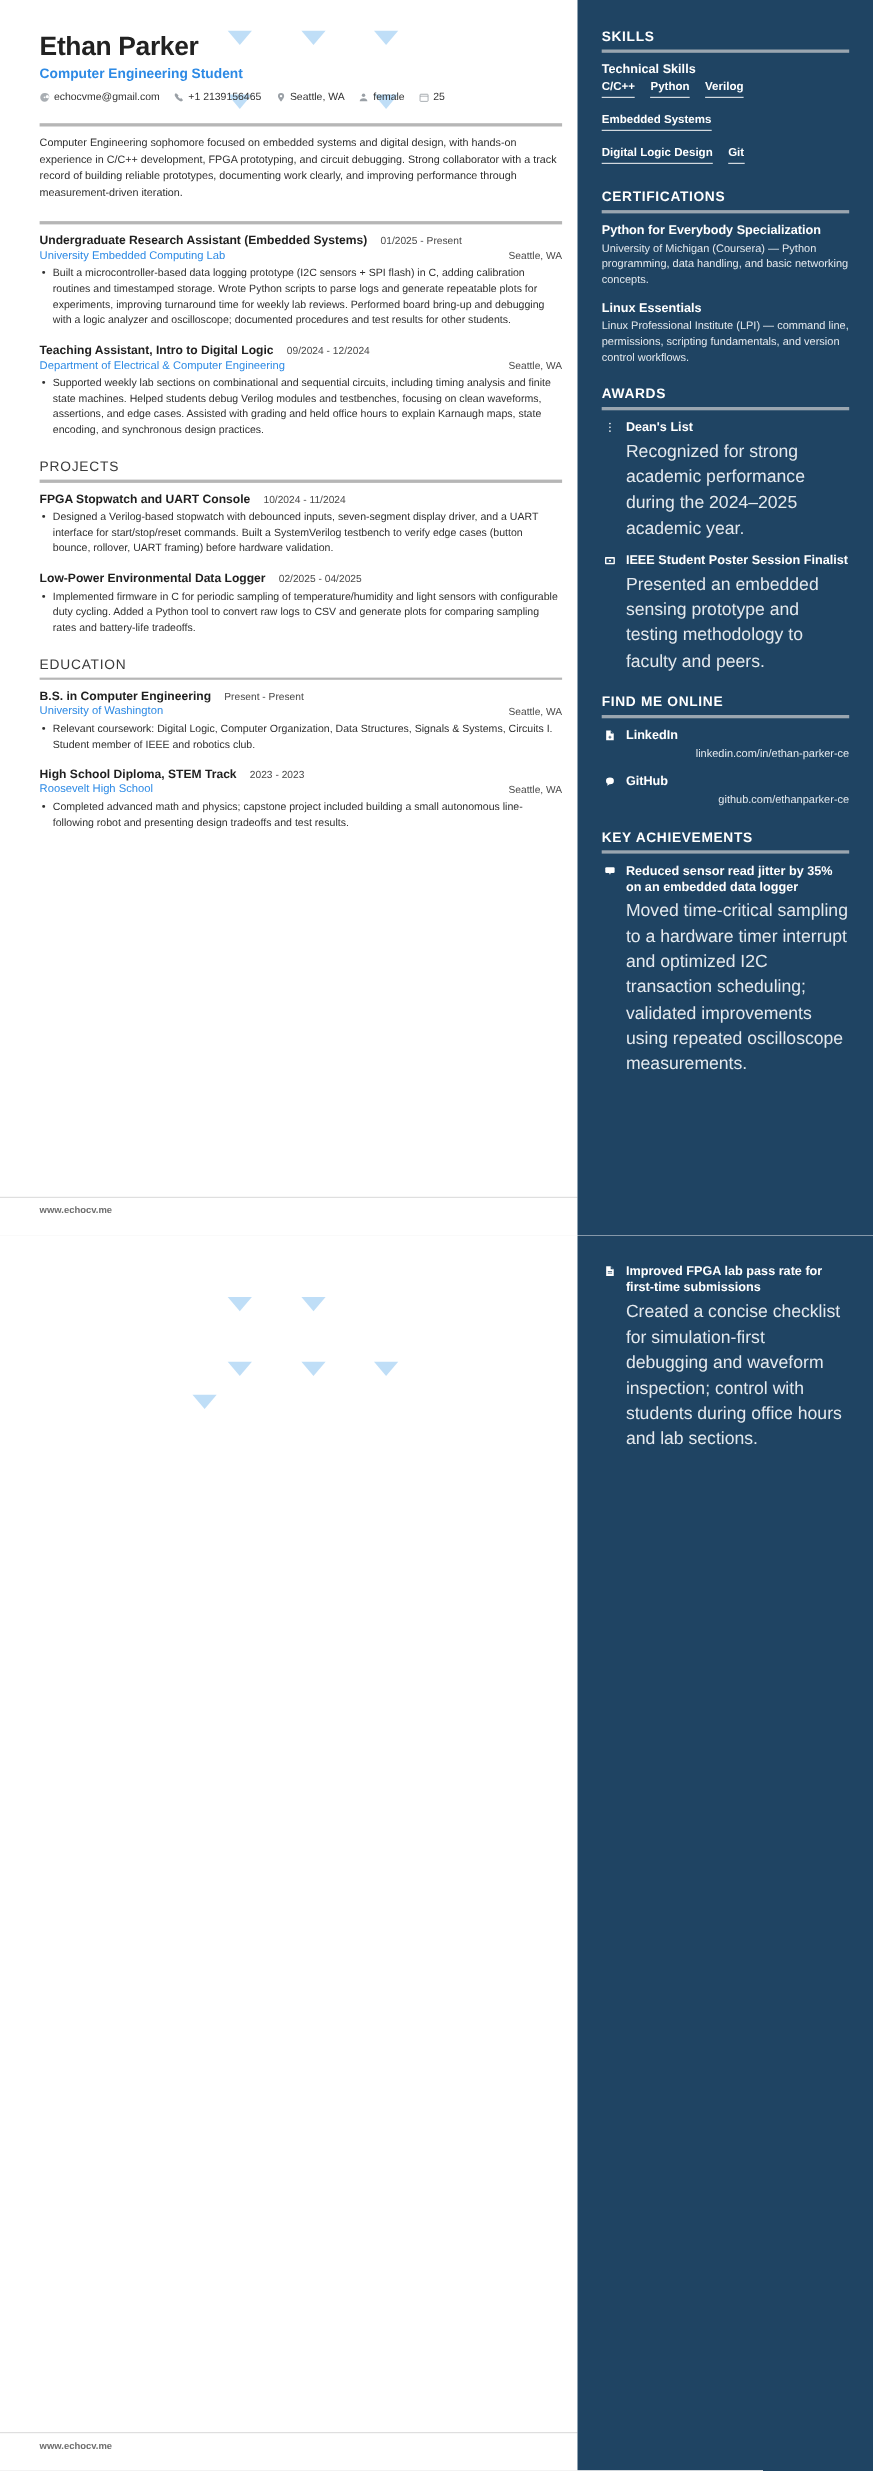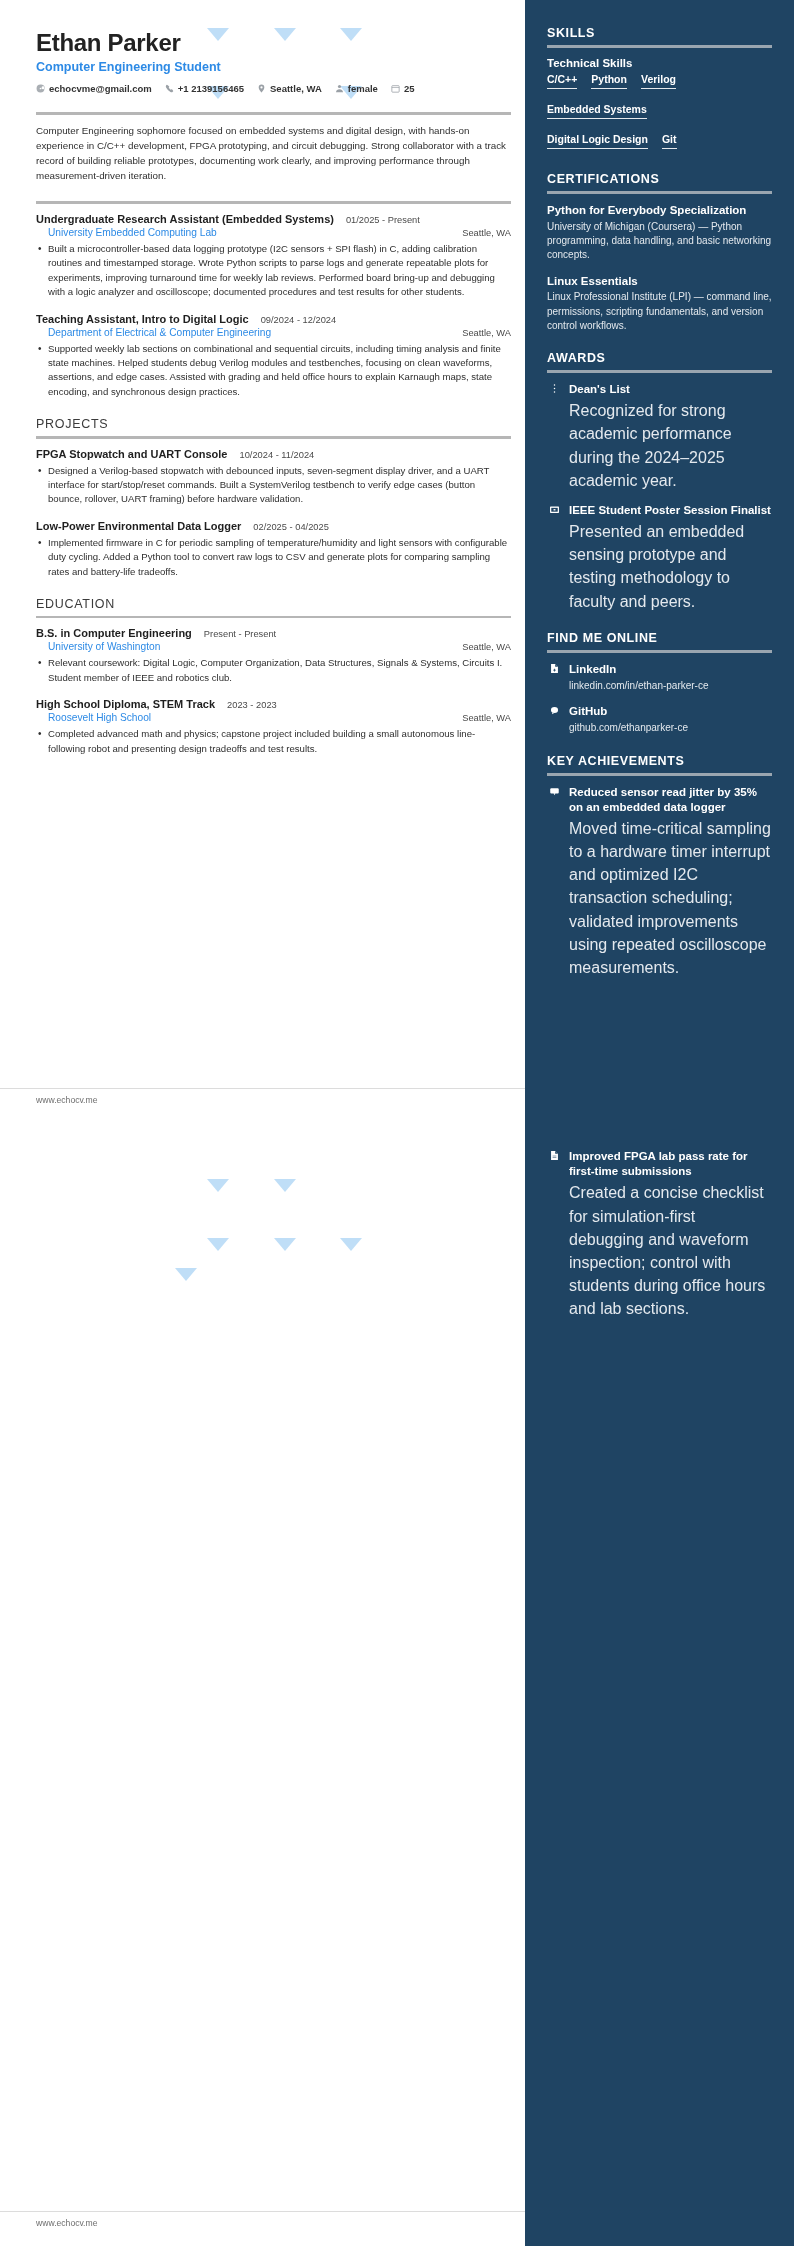--- a/index.html
+++ b/index.html
@@ -100,20 +100,21 @@
     font-size: 16px;
     line-height: 1.45;
     color: #e4e9ee;
     word-break: break-word;
   }
   .ico-link {
     font-size: 10px;
     line-height: 1.42;
     color: #e4e9ee;
     word-break: break-all;
+    text-align: right;
   }
 
   
   .main {
     position: absolute;
     top: 0; left: 0;
     width: 525px;
     height: 100%;
     padding: 30px 14px 0 36px;
     color: #2b2b2b;
@@ -131,21 +132,21 @@
     color: #2d8ae5;
     margin-top: 4px;
   }
   .contact-row {
     display: flex;
     flex-wrap: wrap;
     align-items: center;
     gap: 3px 13px;
     margin-top: 9px;
     font-size: 9.5px;
-    font-weight: 700;
+    font-weight: 400;
     color: #333333;
   }
   .contact-item { display: flex; align-items: center; gap: 4px; }
   .contact-item svg { display: block; fill: #9aa0a6; }
 
   .section { margin-top: 18px; }
   .sec-heading {
     font-size: 12.5px;
     letter-spacing: 0.7px;
     color: #3b3b3b;
@@ -178,24 +179,23 @@
   }
   .entry-date {
     font-size: 9.3px;
     color: #4a4a4a;
     white-space: nowrap;
     flex: 0 0 auto;
   }
   .entry-l2 {
     display: flex;
     justify-content: space-between;
-    align-items: flex-end;
+    align-items: center;
     gap: 24px;
     margin-top: 2px;
-    margin-left: 12px;
   }
   .entry-org {
     font-size: 10.2px;
     font-weight: 400;
     color: #2d8ae5;
   }
   .entry-loc {
     font-size: 9.3px;
     color: #4a4a4a;
     white-space: nowrap;
@@ -221,20 +221,21 @@
     font-size: 10px;
     color: #2f2f2f;
   }
 
   .footer-url {
     position: absolute;
     left: 36px;
     bottom: 18px;
     font-size: 8.6px;
     color: #6e6e6e;
+    font-weight: bold;
   }
   .footer-rule {
     position: absolute;
     left: 0; right: 269px;
     bottom: 34px;
     height: 1px;
     background: #dcdcdc;
   }
 
   

